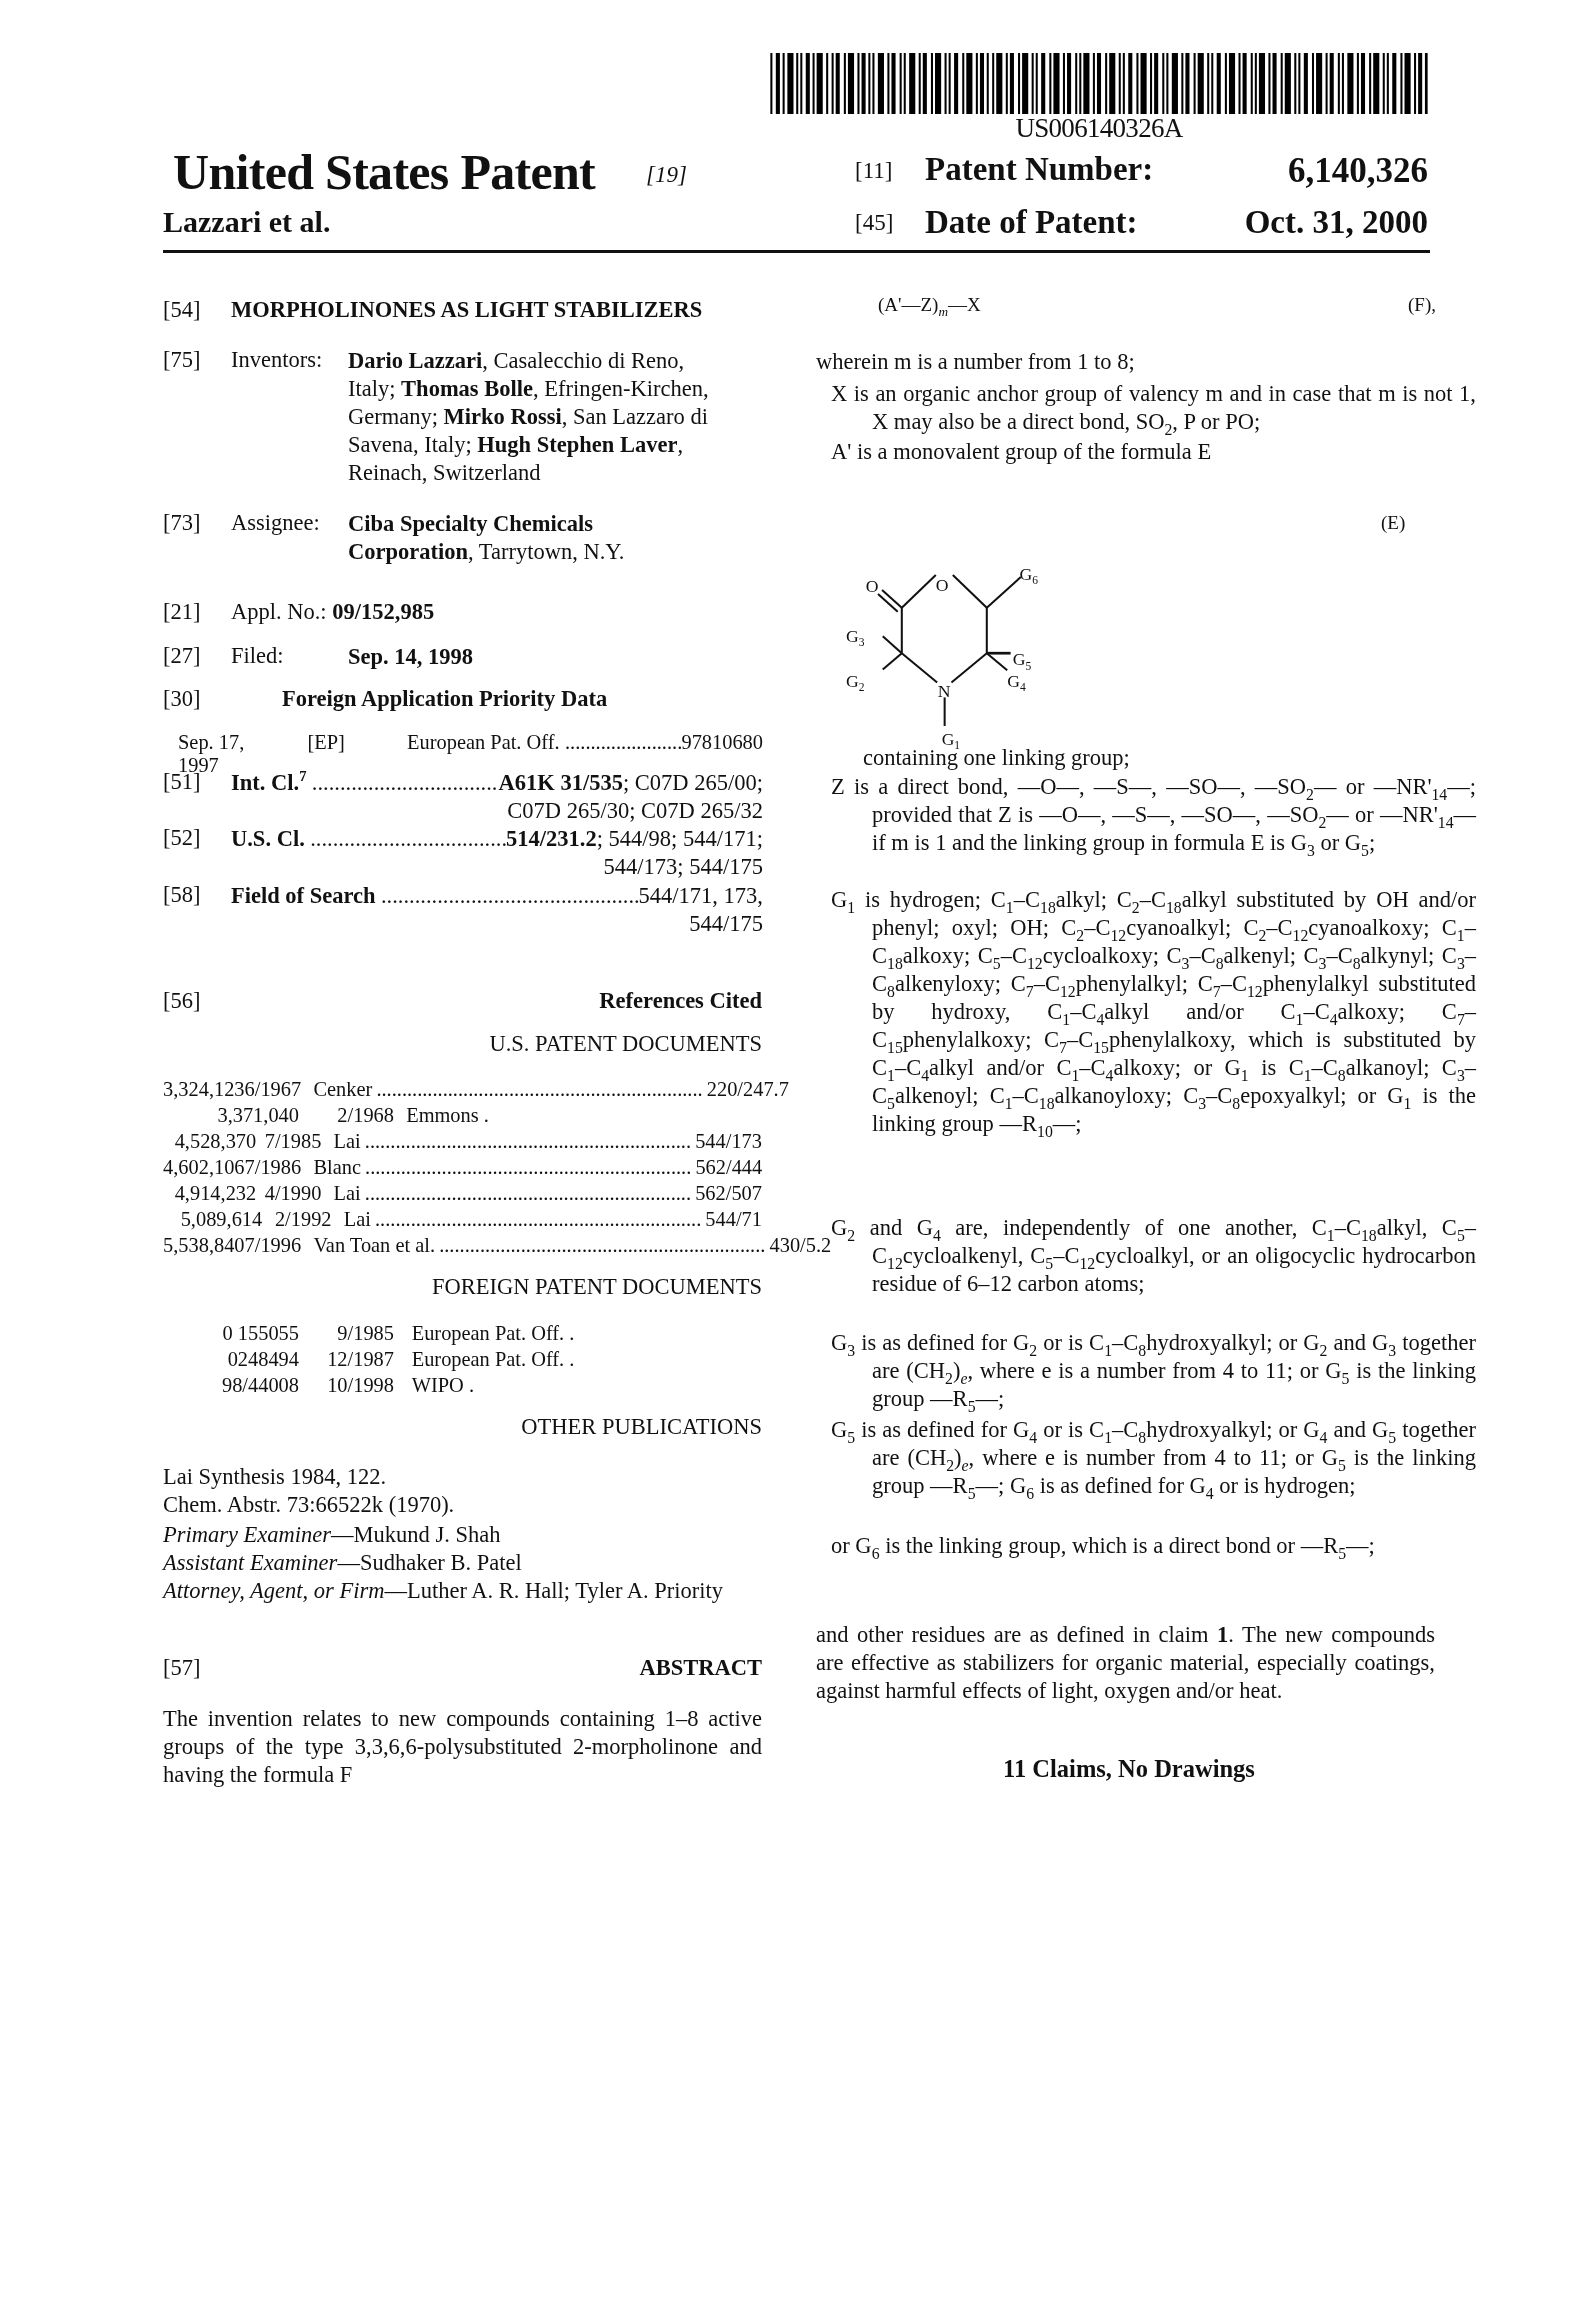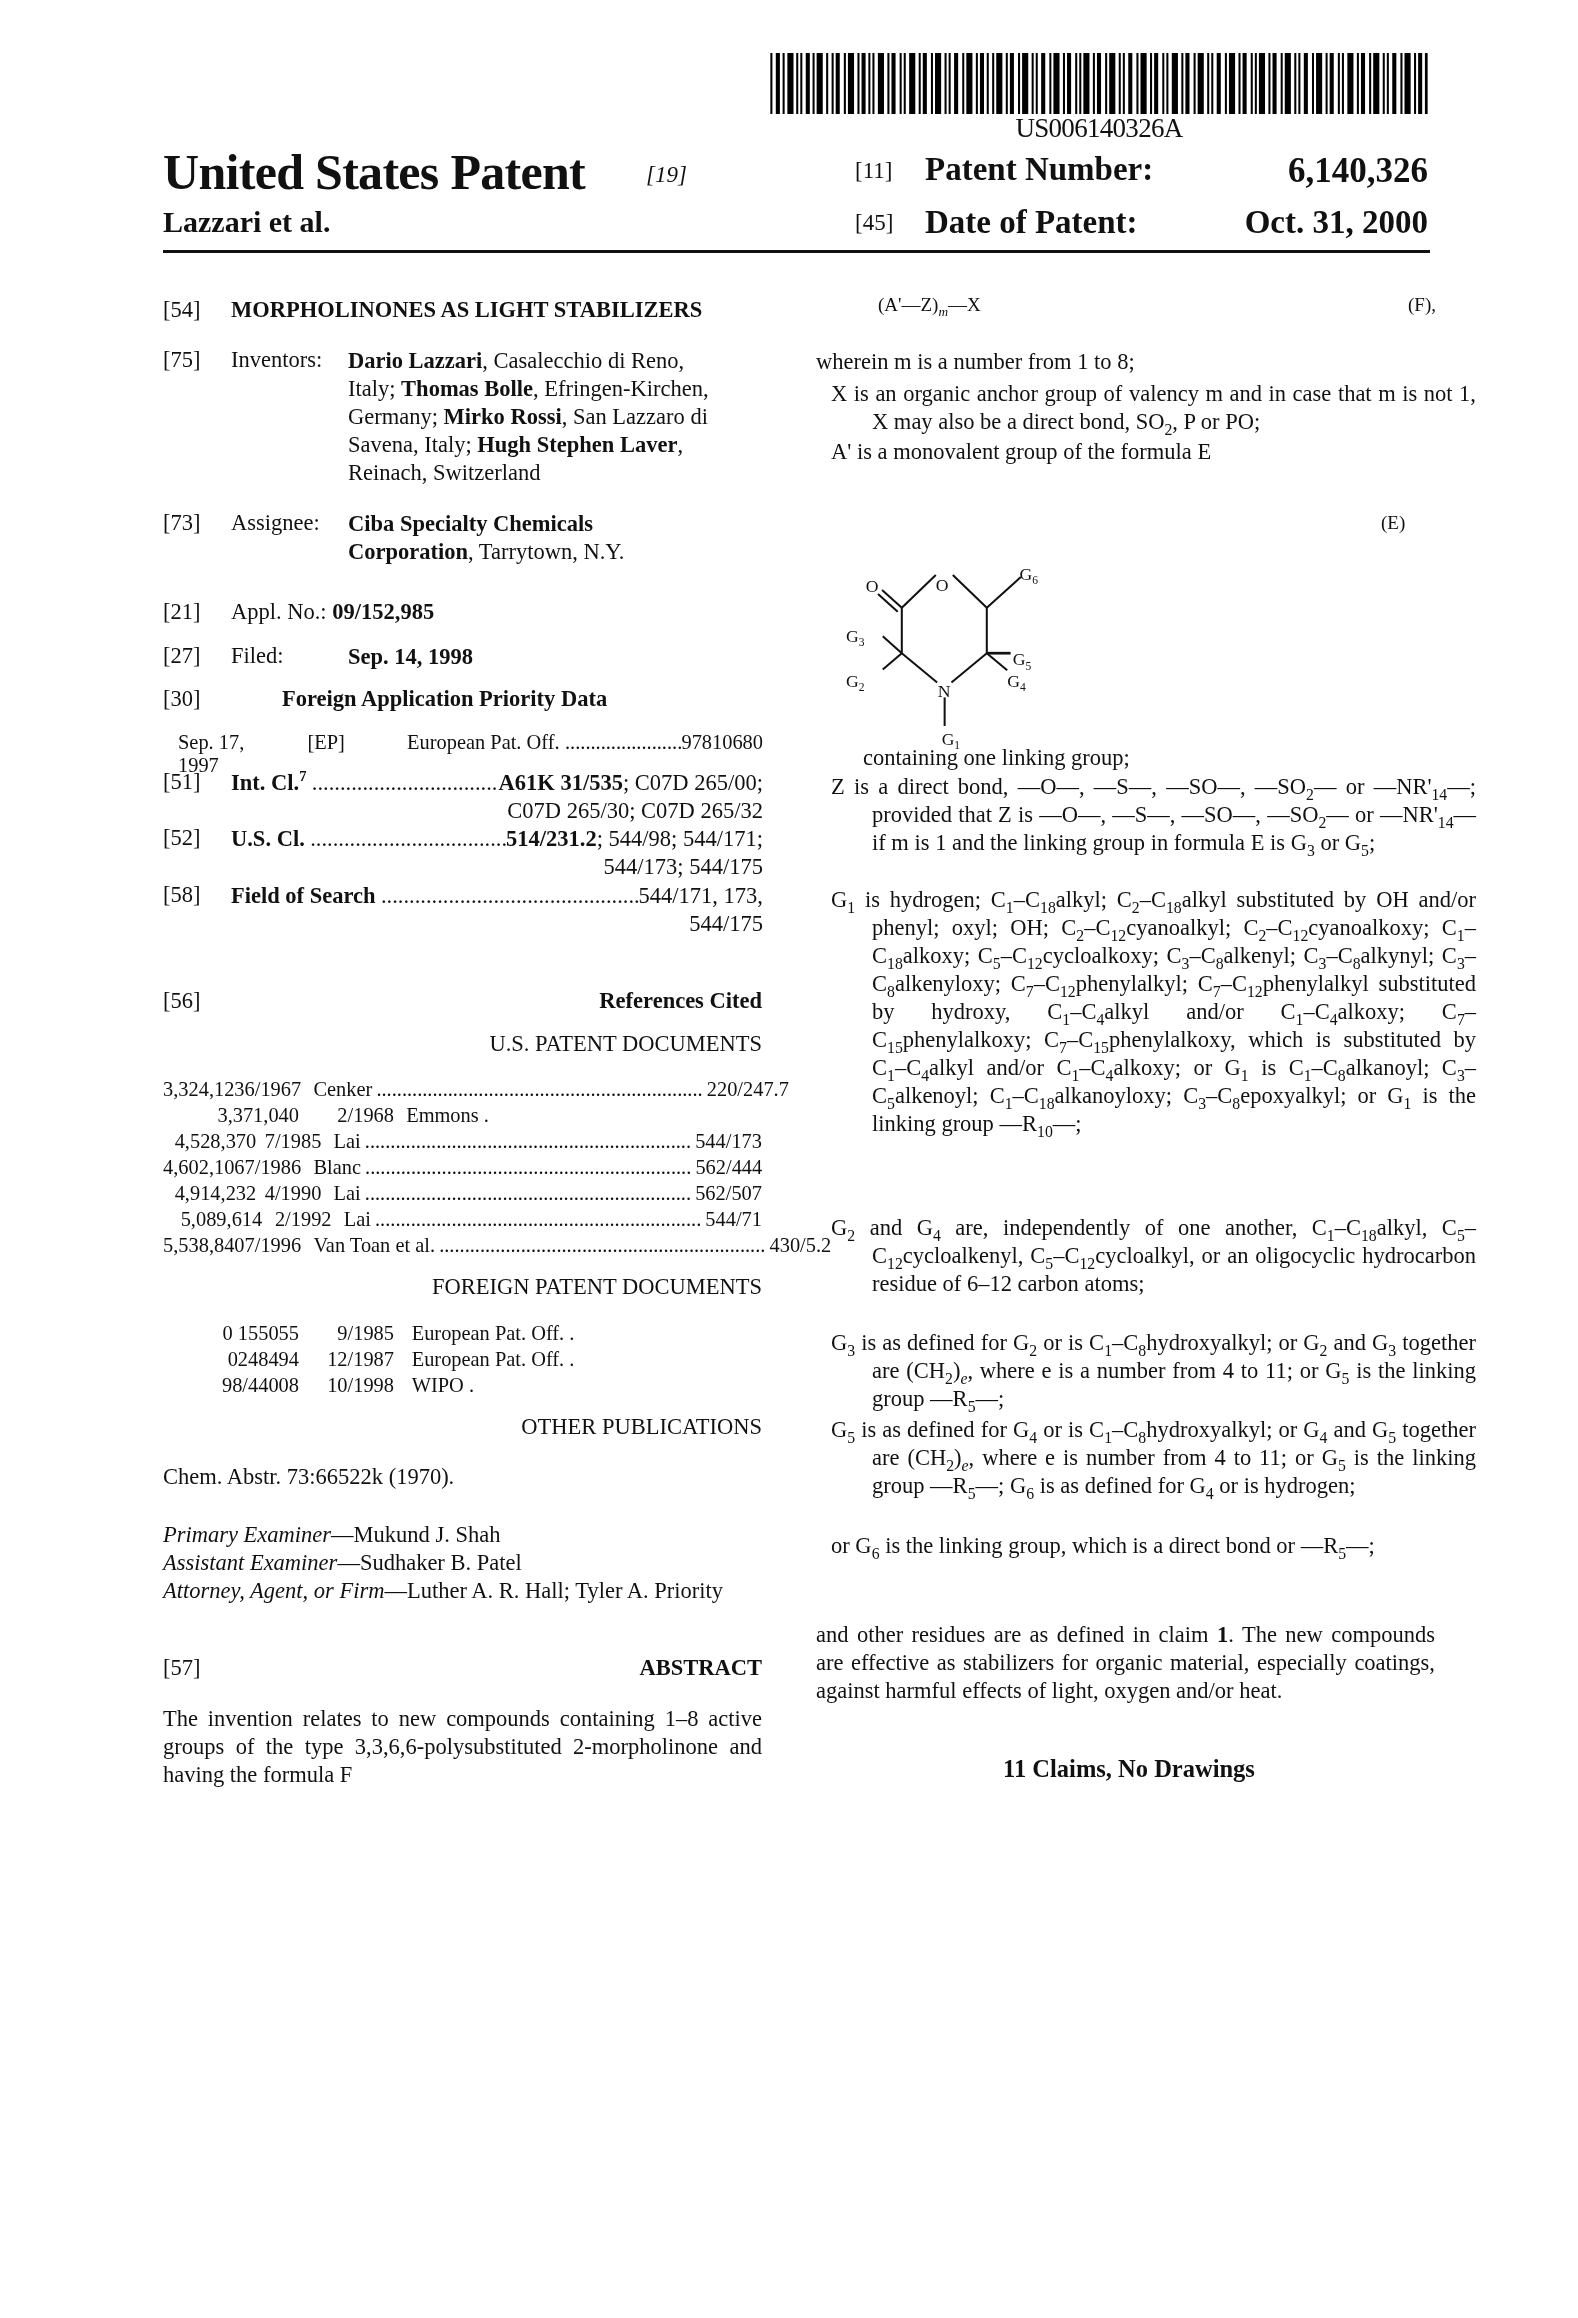--- a/index.html
+++ b/index.html
@@ -9,21 +9,21 @@
   b, .b { font-weight:bold; }
   i { font-style:italic; }
   sub { font-size:70%; vertical-align:-0.35em; line-height:0; }
   sup { font-size:65%; vertical-align:0.6em; line-height:0; }
 
   
   #barcode { left:769px; top:53px; width:660px; height:61px; }
   #barcode-text { left:769px; top:113px; width:660px; text-align:center; font-size:27px; letter-spacing:-0.7px; }
 
   
-  #hdr-title { left:163px; top:143px; font-size:50px; font-weight:bold; letter-spacing:-0.7px; }
+  #hdr-title { left:173px; top:143px; font-size:50px; font-weight:bold; letter-spacing:-0.7px; }
   #hdr-19 { left:646px; top:162px; font-size:23px;font-style:italic; }
   #hdr-authors { left:163px; top:205px; font-size:30px; font-weight:bold; }
   .hdr-code { font-size:23px; }
   #hdr-11 { left:855px; top:158px; }
   #hdr-45 { left:855px; top:210px; }
   #hdr-pn-label { left:925px; top:151px; font-size:33px; font-weight:bold; }
   #hdr-pn-value { right:150px; top:151px; font-size:35px; font-weight:bold; }
   #hdr-dp-label { left:925px; top:204px; font-size:33px; font-weight:bold; }
   #hdr-dp-value { right:150px; top:204px; font-size:33px; font-weight:bold; }
   #hdr-rule { left:163px; top:250px; width:1267px; height:2.7px; background:#111; }
@@ -335,20 +335,21 @@
       <span class="c1">98/44008</span>
       <span class="c2">10/1998</span>
       <span class="c3" style="padding-left:17.7px">
         <span class="nm">WIPO .</span>
       </span>
     </div>
 </div>
 
 <div class="abs center" style="left:163px;top:1414px;width:599px;font-size:22.5px">OTHER PUBLICATIONS</div>
 <div class="abs lc" style="left:163px;top:1463px;width:599px">
+  <div>Lai Synthesis 1984, 122.</div>
   <div>Chem. Abstr. 73:66522k (1970).</div>
 </div>
 
 <div class="abs lc" style="left:163px;top:1521px;width:599px;text-align:justify">
   <div><i>Primary Examiner</i><span>—Mukund J. Shah</span></div>
   <div><i>Assistant Examiner</i><span>—Sudhaker B. Patel</span></div>
   <div><i>Attorney, Agent, or Firm</i><span>—Luther A. R. Hall; Tyler A. Priority</span></div>
 </div>
 
 <div class="code" style="top:1655px">[57]</div>

